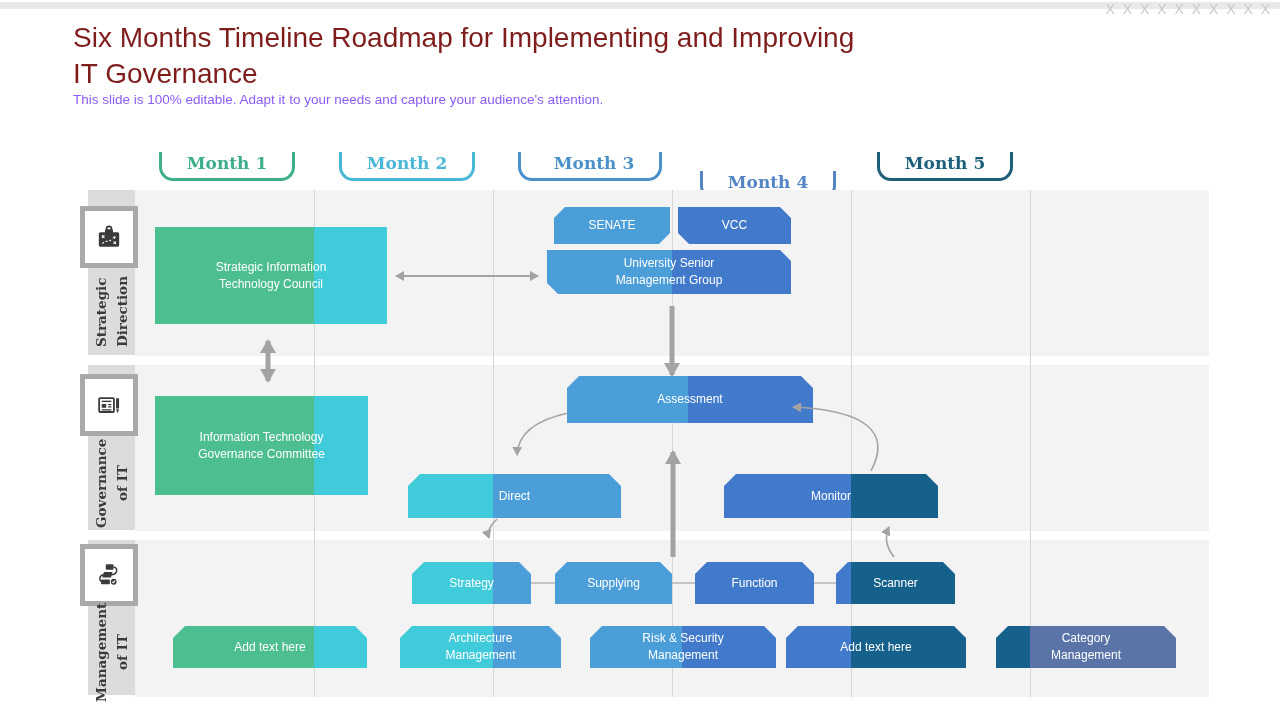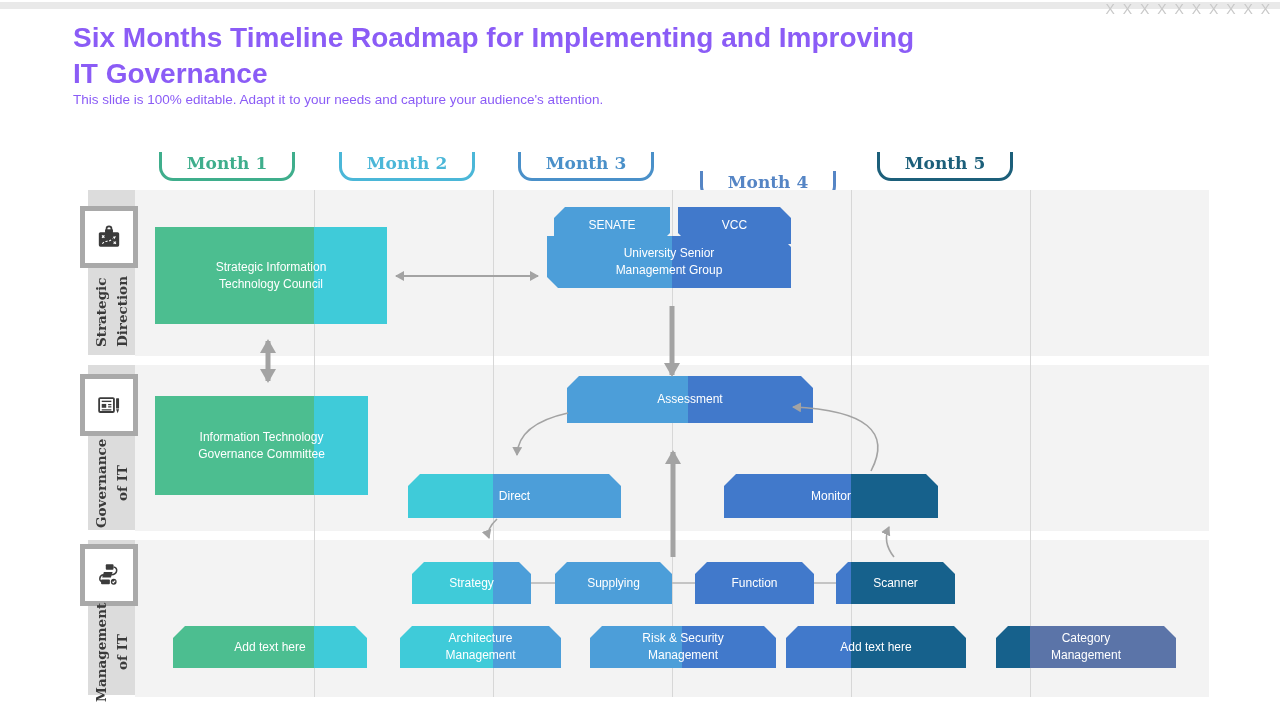--- a/index.html
+++ b/index.html
@@ -3,21 +3,21 @@
 <meta charset="utf-8">
 <style>
   html,body{margin:0;padding:0;}
   body{width:1280px;height:720px;position:relative;background:#ffffff;overflow:hidden;
        font-family:"Liberation Sans",sans-serif;}
 
   .top-strip{position:absolute;left:0;top:2px;width:1280px;height:7px;background:#e9e9e9;}
   .deco-x{position:absolute;top:1px;right:8px;font-size:14px;letter-spacing:2px;color:#c9c9c9;}
 
   .page-title{position:absolute;left:73px;top:20px;width:960px;font-size:28px;line-height:1.27;
-              color:#8b5cf6;white-space:pre-line;font-weight:bold;}
+              color:#7f1d1d;white-space:pre-line;}
   .page-subtitle{position:absolute;left:73px;top:92px;font-size:13.5px;color:#8b5cf6;}
 
   .month-tab{position:absolute;top:152px;width:130px;height:26px;
              border:3px solid var(--tab-color,#888);border-top:none;border-radius:0 0 14px 14px;
              color:var(--tab-color,#888);font-family:"DejaVu Serif",serif;font-weight:700;
              font-size:17px;text-align:center;line-height:23px;}
 
   .band{position:absolute;left:135px;width:1074px;background:var(--band-gray);}
   .gridline{position:absolute;top:190px;height:507px;width:1px;background:var(--grid-gray);}
 
@@ -46,21 +46,21 @@
 <body>
 
 <div class="top-strip"></div>
 <div class="deco-x">X X X X X X X X X X</div>
 <div class="page-title">Six Months Timeline Roadmap for Implementing and Improving
 IT Governance</div>
 <div class="page-subtitle">This slide is 100% editable. Adapt it to your needs and capture your audience's attention.</div>
 
 <div class="month-tab" style="left: 159px; --tab-color: #3FAE8C;"><span>Month 1</span></div>
 <div class="month-tab" style="left: 339px; --tab-color: #4BB7D8;"><span>Month 2</span></div>
-<div class="month-tab" style="left: 518px; --tab-color: #4A90C9;"><span>Month 3</span></div>
+<div class="month-tab" style="left: 518px; padding-left: 8px; --tab-color: #4A90C9;"><span>Month 3</span></div>
 <div class="month-tab" style="left: 700px; margin-top: 19px; --tab-color: #5585C5;"><span>Month 4</span></div>
 <div class="month-tab" style="left: 877px; border-width: 3.5px; font-weight: 800; --tab-color: #1C5F7A;"><span>Month 5</span></div>
 <div class="month-tab" style="left: 1057px; margin-top: 44px; --tab-color: #6A81A8;"><span>Month 6</span></div>
 
 <div class="band" style="top:190px;height:166px"></div>
 <div class="band" style="top:365px;height:166px"></div>
 <div class="band" style="top:540px;height:157px"></div>
 
 <div class="gridline" style="left:314px"></div>
 <div class="gridline" style="left:493px"></div>
@@ -107,21 +107,21 @@
     <path class="glyph-white" stroke-width="1" d="M17.2 20.3 l0.9 0.9 1.7 -1.9"></path>
   </svg>
 </div>
 <div class="rail-label" style="top:610px;height:84px">Management
 of IT</div>
 
 <div class="box" style="left:155px;top:227px;width:232px;height:97px;white-space:pre-line;background:linear-gradient(90deg,var(--c-green) 68.5%,var(--c-cyan) 68.5%)">Strategic Information
 Technology Council</div>
 <div class="box snip-tlbr" style="left:554px;top:207px;width:116px;height:37px;background:var(--c-lightblue)">SENATE</div>
 <div class="box snip-trbl" style="left:678px;top:207px;width:113px;height:37px;background:var(--c-medblue)">VCC</div>
-<div class="box snip-trbl" style="left:547px;top:236px;width:244px;height:52px;white-space:pre-line;background:linear-gradient(90deg,var(--c-lightblue) 51.2%,var(--c-medblue) 51.2%)">University Senior
+<div class="box snip-trbl" style="left:547px;top:250px;width:244px;height:44px;white-space:pre-line;background:linear-gradient(90deg,var(--c-lightblue) 51.2%,var(--c-medblue) 51.2%)">University Senior
 Management Group</div>
 
 <div class="box" style="left:155px;top:396px;width:213px;height:99px;white-space:pre-line;background:linear-gradient(90deg,var(--c-green) 74.6%,var(--c-cyan) 74.6%)">Information Technology
 Governance Committee</div>
 <div class="box snip-top" style="left:567px;top:376px;width:246px;height:47px;background:linear-gradient(90deg,var(--c-lightblue) 49.3%,var(--c-medblue) 49.3%)">Assessment</div>
 <div class="box snip-top" style="left:408px;top:474px;width:213px;height:44px;background:linear-gradient(90deg,var(--c-cyan) 39.9%,var(--c-lightblue) 39.9%)">Direct</div>
 <div class="box snip-top" style="left:724px;top:474px;width:214px;height:44px;background:linear-gradient(90deg,var(--c-medblue) 59.3%,var(--c-darkteal) 59.3%)">Monitor</div>
 
 <div class="box snip-top" style="left:412px;top:562px;width:119px;height:42px;background:linear-gradient(90deg,var(--c-cyan) 68%,var(--c-lightblue) 68%)">Strategy</div>
 <div class="box snip-top" style="left:555px;top:562px;width:117px;height:42px;background:var(--c-lightblue)">Supplying</div>

